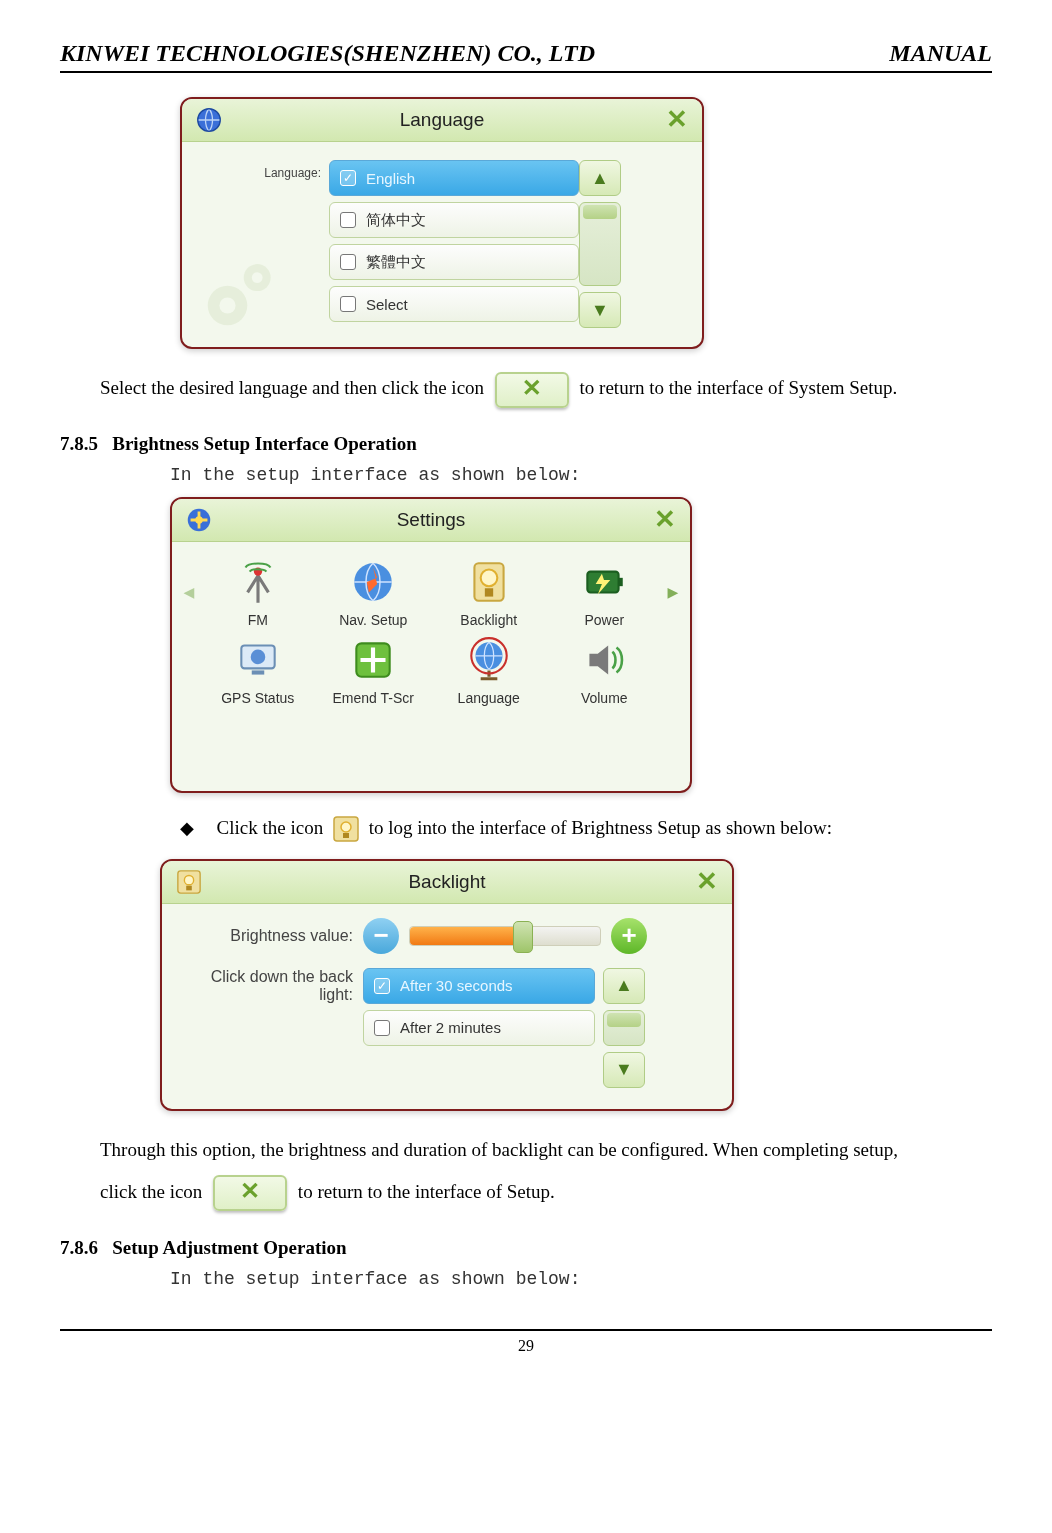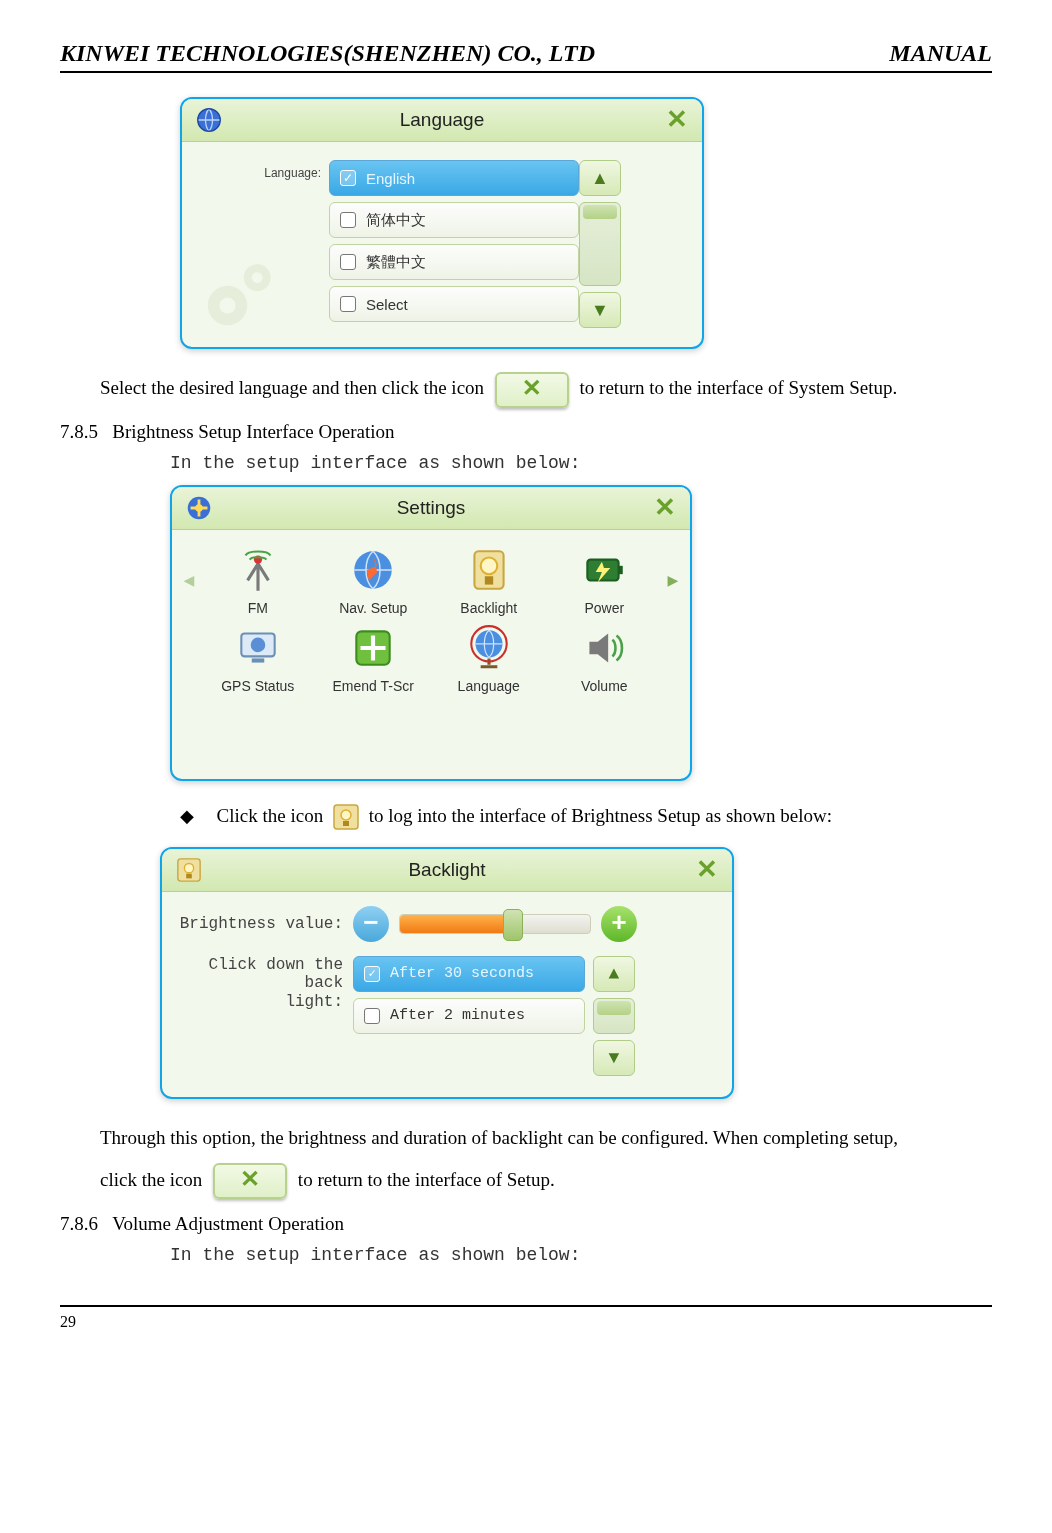--- a/index.html
+++ b/index.html
@@ -18,54 +18,54 @@
     font-style: italic;
     font-weight: bold;
     font-size: 24px;
     border-bottom: 2px solid #000;
     padding-bottom: 4px;
     margin-bottom: 24px;
   }
   .footer {
     border-top: 2px solid #000;
     margin-top: 40px;
-    text-align: left;
+    text-align: center;
     padding-top: 6px;
     font-size: 16px;
   }
   .body-text {
     font-size: 19px;
     line-height: 2.2;
     margin: 0 0 0 40px;
   }
   .section-heading {
-    font-weight: normal;
+    font-weight: bold;
     font-size: 19px;
-    margin: 12px 0 10px 0;
+    margin: 24px 0 10px 0;
   }
   .mono-text {
     font-family: "Courier New", monospace;
     font-size: 18px;
     margin: 8px 0 12px 110px;
     color: #333;
   }
   .bullet-line {
     font-size: 19px;
     margin: 10px 0 14px 120px;
     line-height: 1.8;
   }
   .bullet-diamond {
     display: inline-block;
     margin-right: 18px;
     font-size: 18px;
   }
 
   
   .device-window {
-    border: 2px solid #0ea5e9;
+    border: 2px solid #7f1d1d;
     border-radius: 12px;
     background: #f3f8ed;
     box-shadow: 0 2px 6px rgba(0,0,0,0.2);
     position: relative;
     margin: 6px 0 18px 120px;
   }
   .titlebar {
     background: linear-gradient(#e9f4d8, #d2e8b0);
     border-bottom: 1px solid #b8d28e;
     border-radius: 10px 10px 0 0;
@@ -240,22 +240,22 @@
     margin: 0 auto 4px auto;
     display: flex;
     align-items: center;
     justify-content: center;
   }
   .app-label { font-size: 14px; color: #333; }
 
   
   .backlight-window { width: 570px; height: 248px; margin-left: 100px; }
   .bl-body {
-    padding: 14px 16px 10px 6px;
-    font-family: Liberation Mono, monospace;
+    padding: 14px 16px 10px 16px;
+    font-family: Liberation Sans, sans-serif;
   }
   .bl-row { display: flex; align-items: center; margin-bottom: 14px; }
   .bl-label { width: 175px; text-align: right; font-size: 16px; color: #444; padding-right: 10px; }
   .bl-label.multi { line-height: 1.15; }
   .circle-btn {
     width: 36px;
     height: 36px;
     border-radius: 50%;
     display: flex;
     align-items: center;
@@ -541,20 +541,20 @@
   </div>
 
   <p class="body-text">
     <span>Through this option, the brightness and duration of backlight can be configured. When completing setup,</span><br>
     <span>click the icon</span>
     <span class="close-btn-wide">✕</span>
     <span>to return to the interface of Setup.</span>
   </p>
 
   <div class="section-heading">
-    <span>7.8.6</span>&nbsp;&nbsp;&nbsp;<span>Volume Adjustment Operation</span>
+    <span>7.8.6</span>&nbsp;&nbsp;&nbsp;<span>Setup Adjustment Operation</span>
   </div>
   <div class="mono-text">In the setup interface as shown below:</div>
 
   <div class="footer">
     <span>29</span>
   </div>
 </div>
 
 </body></html>

